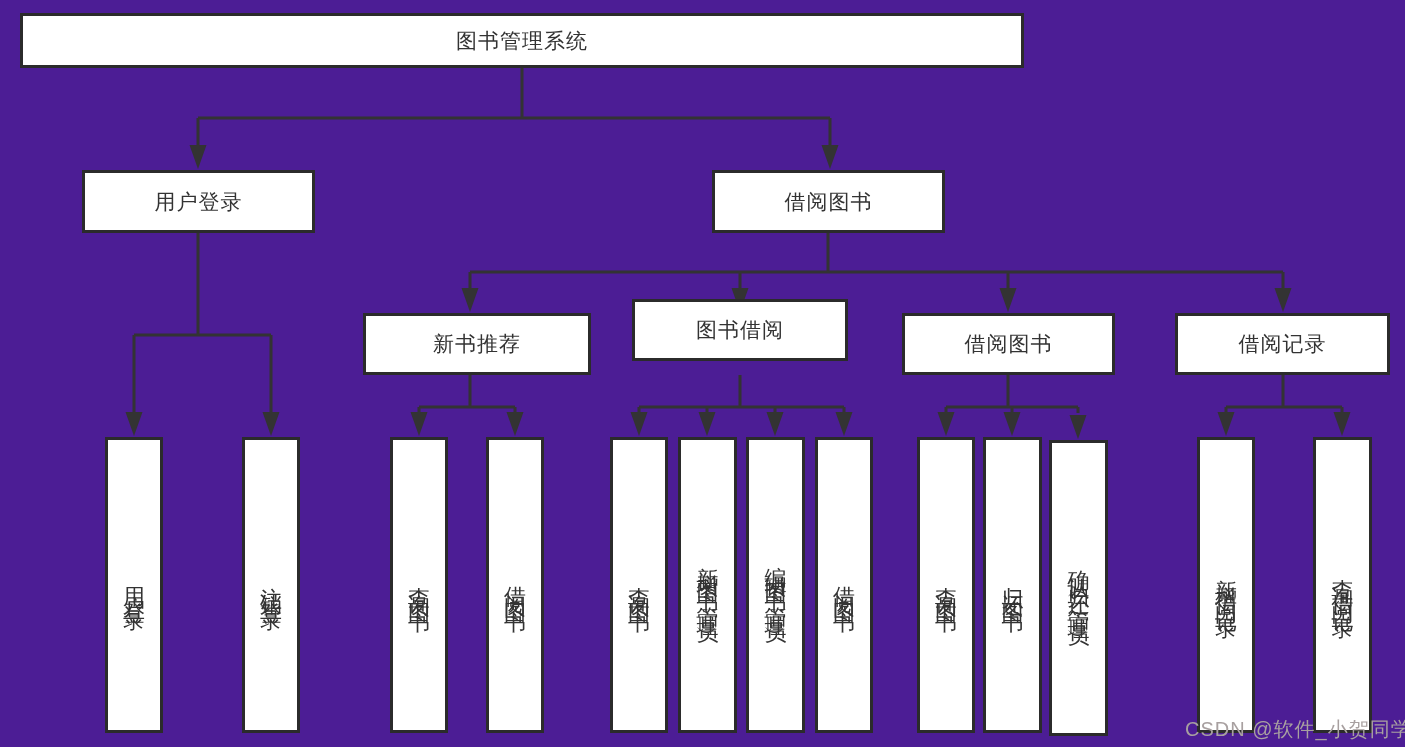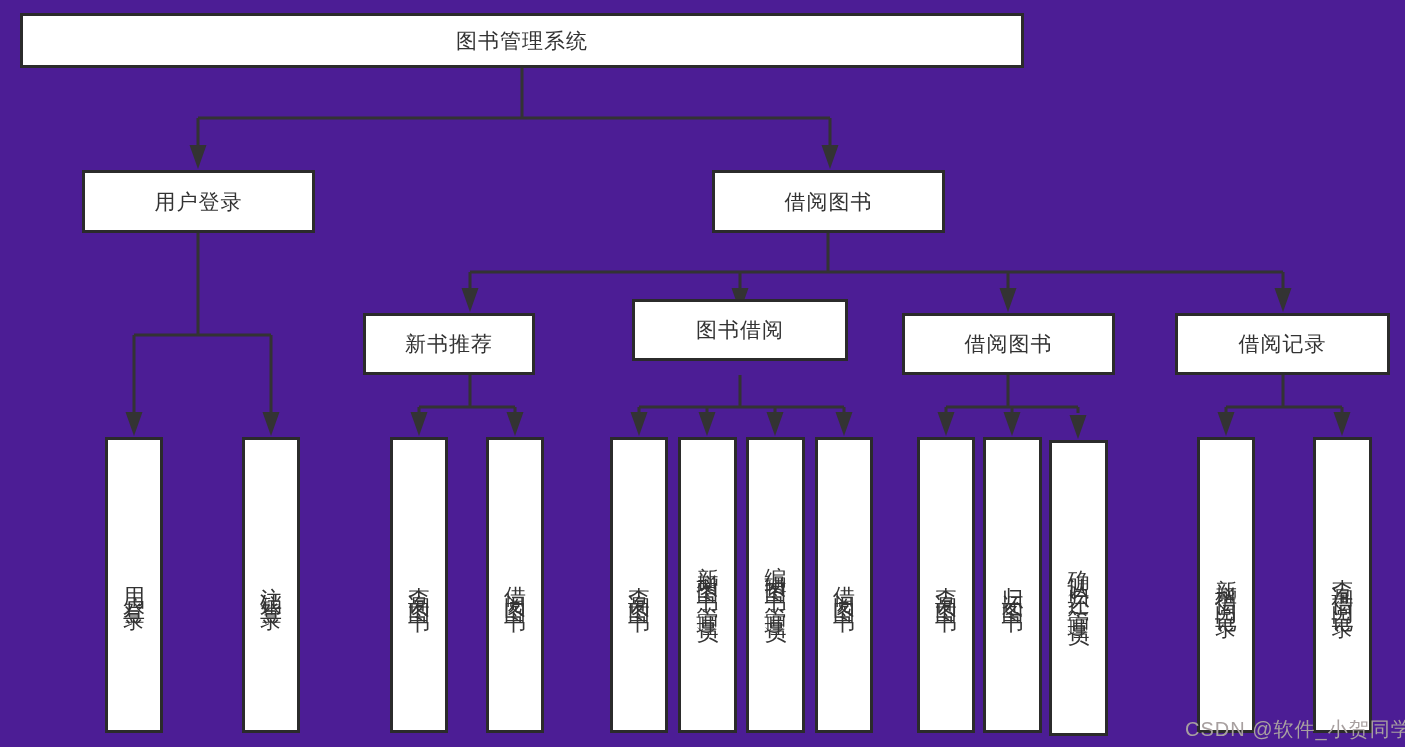--- a/index.html
+++ b/index.html
@@ -83,21 +83,21 @@
       <polygon points="1217.5,412 1234.5,412 1226,436"></polygon>
       <polygon points="1333.5,412 1350.5,412 1342,436"></polygon>
     </g>
   </svg>
 
   <div class="node h-node" style="left:20px;top:13px;width:1004px;height:55px;">图书管理系统</div>
 
   <div class="node h-node" style="left:82px;top:170px;width:233px;height:63px;">用户登录</div>
   <div class="node h-node" style="left:712px;top:170px;width:233px;height:63px;">借阅图书</div>
 
-  <div class="node h-node" style="left:363px;top:313px;width:172px;height:62px;">新书推荐</div>
+  <div class="node h-node" style="left:363px;top:313px;width:228px;height:62px;">新书推荐</div>
   <div class="node h-node" style="left:632px;top:299px;width:216px;height:62px;">图书借阅</div>
   <div class="node h-node" style="left:902px;top:313px;width:213px;height:62px;">借阅图书</div>
   <div class="node h-node" style="left:1175px;top:313px;width:215px;height:62px;">借阅记录</div>
 
   <div class="node leaf" style="left:105px;top:437px;width:58px;height:296px;">用户登录</div>
   <div class="node leaf" style="left:242px;top:437px;width:58px;height:296px;">注销登录</div>
 
   <div class="node leaf" style="left:390px;top:437px;width:58px;height:296px;">查询图书</div>
   <div class="node leaf" style="left:486px;top:437px;width:58px;height:296px;">借阅图书</div>
 

